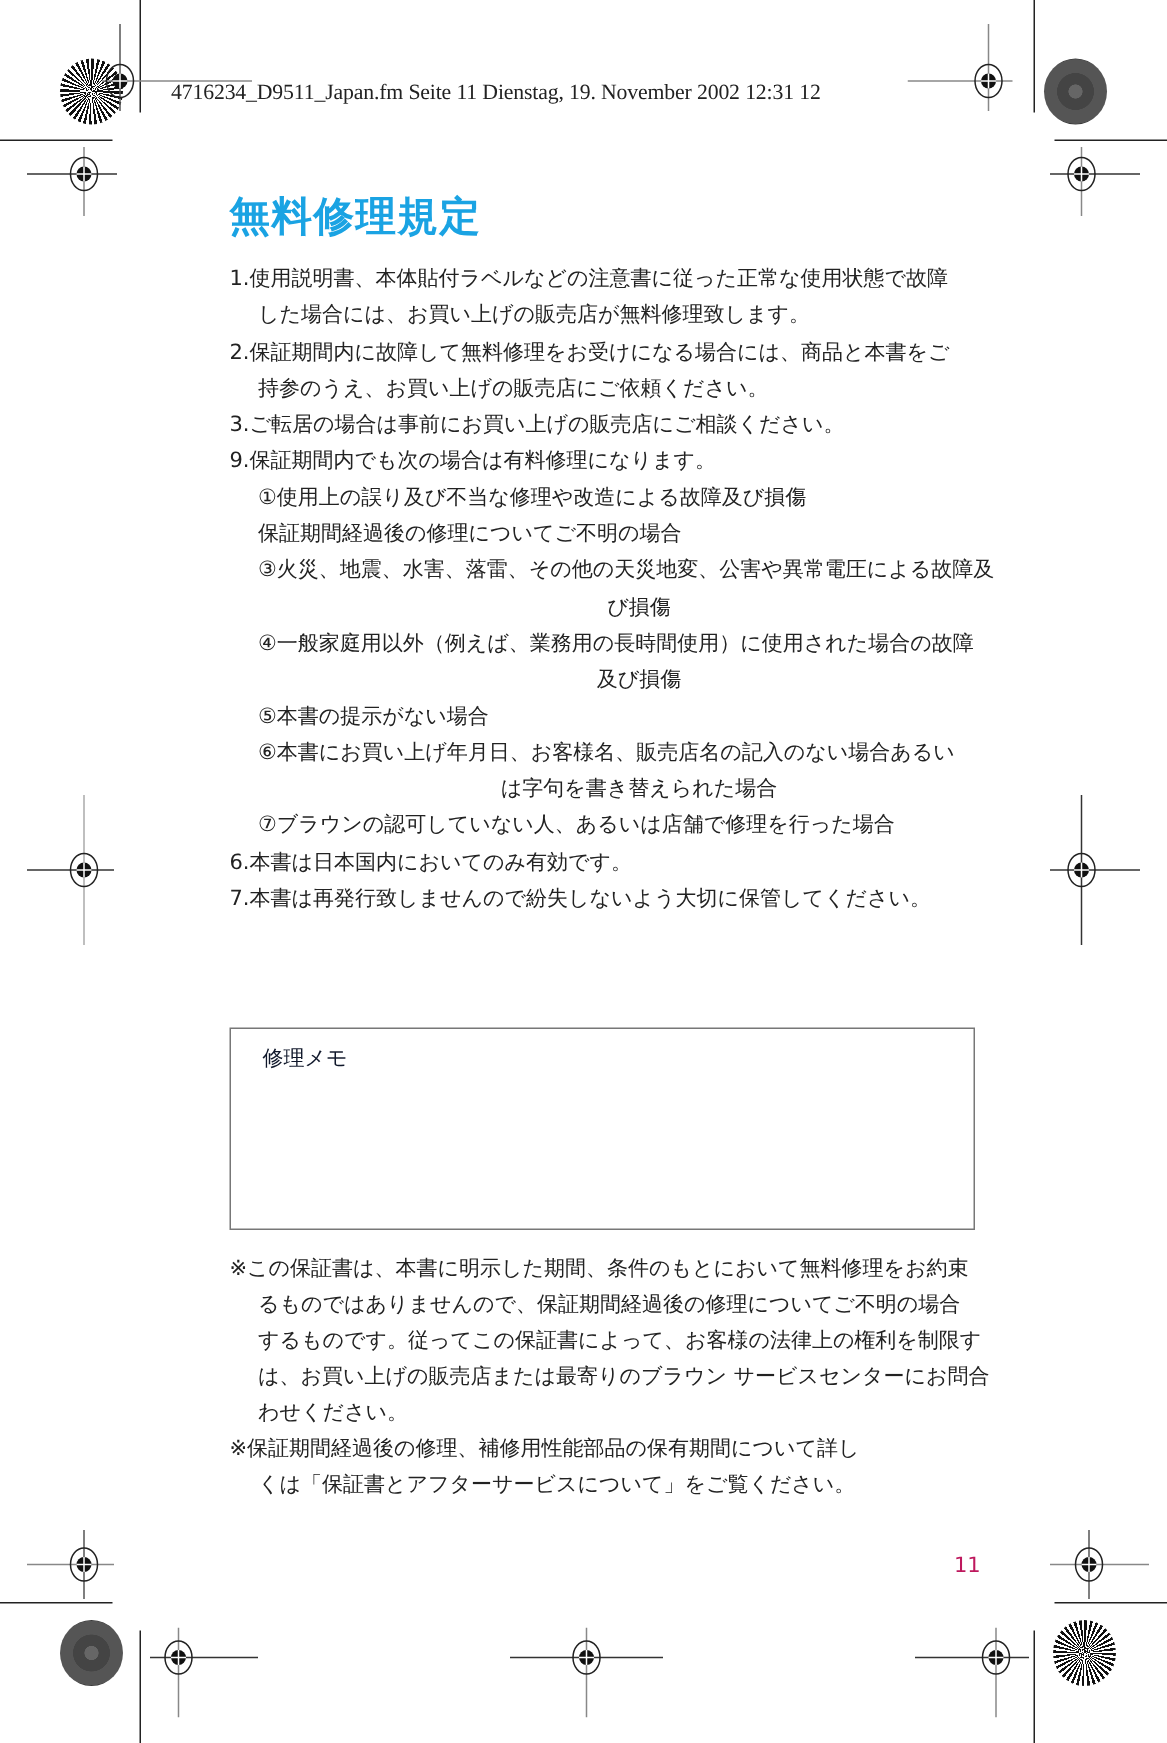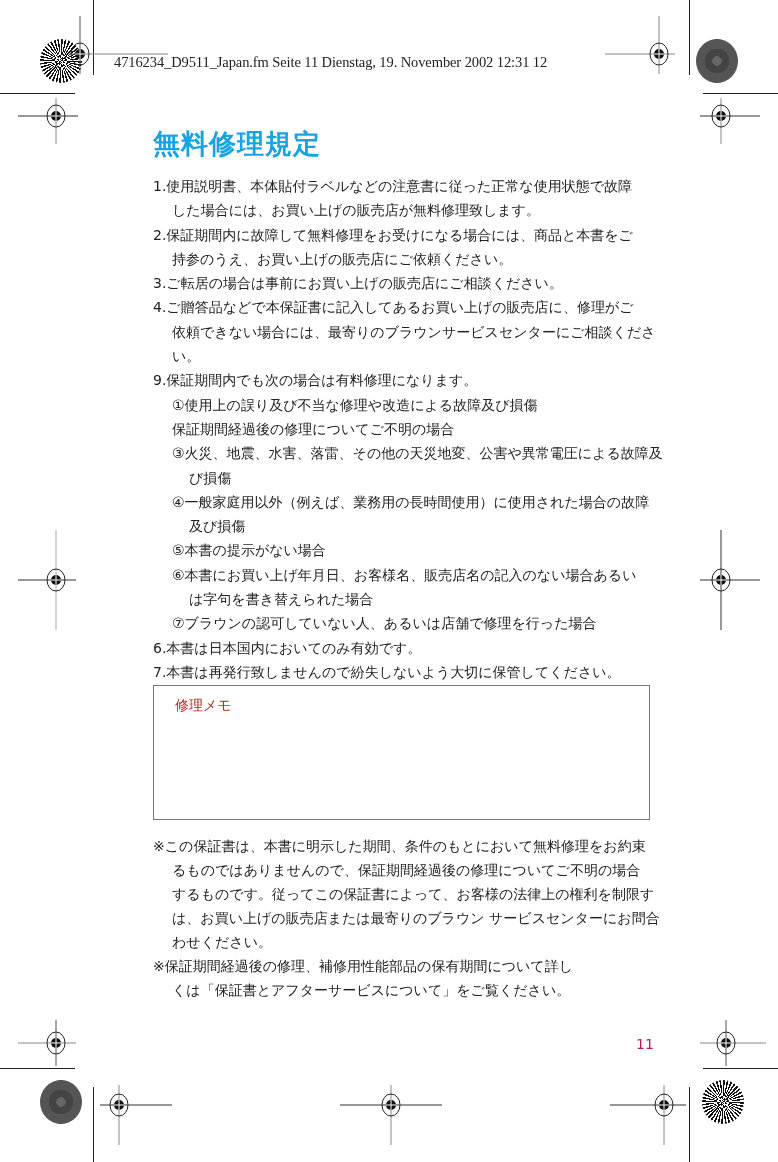--- a/index.html
+++ b/index.html
@@ -7,23 +7,23 @@
   .vline { position:absolute; width:1px; background:#222; }
   .hline { position:absolute; height:1px; background:#222; }
   .reg { position:absolute; }
   .starburst { position:absolute; border-radius:50%; }
   .slug { position:absolute; left:114px; top:54px; font-family:"Liberation Serif", serif; font-size:14.5px; color:#222; white-space:nowrap; letter-spacing:-0.1px; }
   .title { position:absolute; left:153px; top:126px; font-size:27px; font-weight:bold; color:#1aa3e3; letter-spacing:1px;text-align:right; }
   .body-text { position:absolute; left:153px; top:174px; width:510px; font-size:14px; line-height:24.3px; color:#222; }
   .item { margin:0; }
   .item .line { display:block; white-space:nowrap; }
   .indent1 { padding-left:19px; }
-  .indent2 { padding-left:36px; }
+  .indent2 { padding-left:36px;text-align:center; }
   .memo-box { position:absolute; left:153px; top:685px; width:497px; height:135px; border:1px solid #777; box-sizing:border-box; }
-  .memo-label { position:absolute; left:21px; top:11px; font-size:14px; color:#b91c1c; }
+  .memo-label { position:absolute; left:21px; top:11px; font-size:14px; color:#0f172a; }
   .notes { position:absolute; left:153px; top:834px; width:510px; font-size:14px; line-height:24px; color:#222; }
   .page-num { position:absolute; left:636px; top:1036px; font-size:14px; color:#be185d; }
 </style>
 </head>
 <body>
 
 <div class="vline" style="left:93px; top:0; height:75px;"></div>
 <div class="vline" style="left:689px; top:0; height:75px;"></div>
 <div class="hline" style="left:0; top:93px; width:75px;"></div>
 <div class="hline" style="left:703px; top:93px; width:75px;"></div>
@@ -136,25 +136,20 @@
     <span class="line indent1">した場合には、お買い上げの販売店が無料修理致します。</span>
   </div>
   <div class="item">
     <span class="line">2.保証期間内に故障して無料修理をお受けになる場合には、商品と本書をご</span>
     <span class="line indent1">持参のうえ、お買い上げの販売店にご依頼ください。</span>
   </div>
   <div class="item">
     <span class="line">3.ご転居の場合は事前にお買い上げの販売店にご相談ください。</span>
   </div>
   <div class="item">
-    <span class="line">4.ご贈答品などで本保証書に記入してあるお買い上げの販売店に、修理がご</span>
-    <span class="line indent1">依頼できない場合には、最寄りのブラウンサービスセンターにご相談くださ</span>
-    <span class="line indent1">い。</span>
-  </div>
-  <div class="item">
     <span class="line">9.保証期間内でも次の場合は有料修理になります。</span>
   </div>
 
   <div class="item">
     <span class="line indent1">①使用上の誤り及び不当な修理や改造による故障及び損傷</span>
   </div>
   <div class="item">
     <span class="line indent1">保証期間経過後の修理についてご不明の場合</span>
   </div>
   <div class="item">

